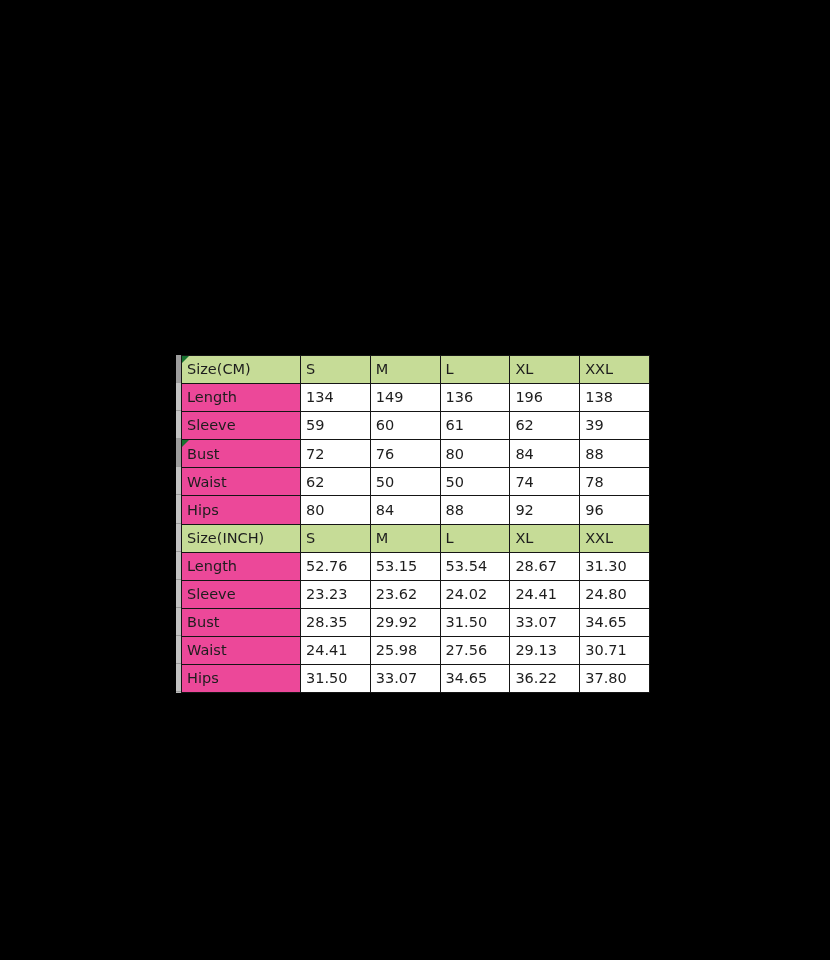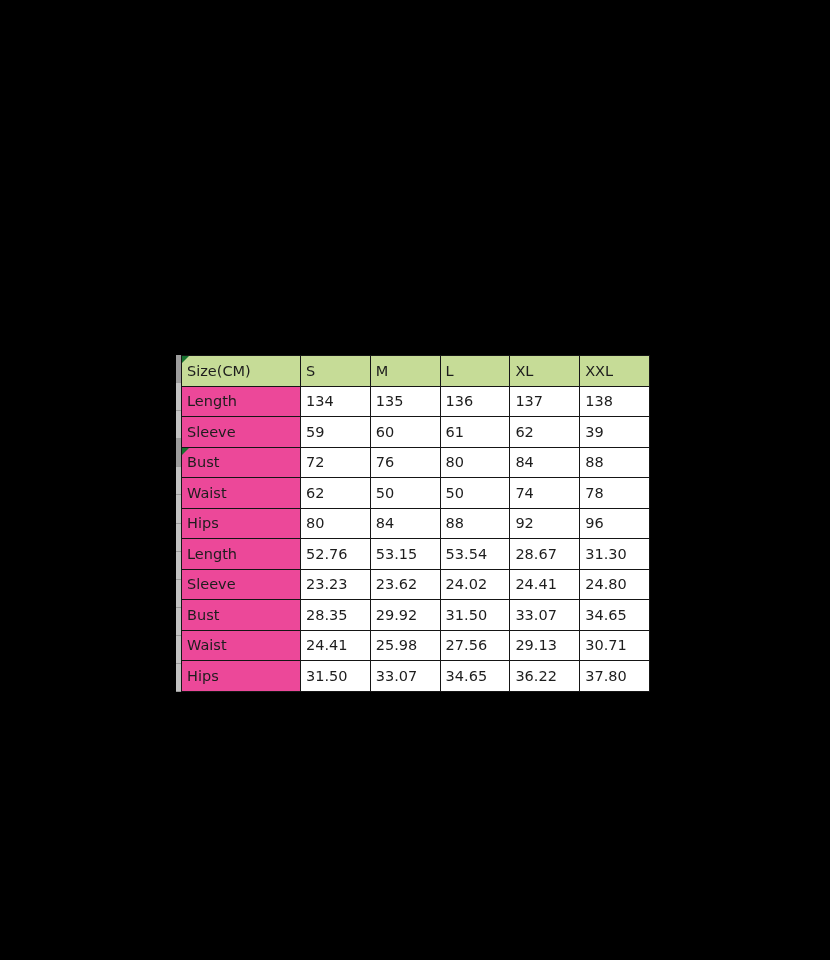--- a/index.html
+++ b/index.html
@@ -128,23 +128,23 @@
             <td class="label">Size(CM)<span class="corner-tri"></span></td>
             <td class="data">S</td>
             <td class="data">M</td>
             <td class="data">L</td>
             <td class="data">XL</td>
             <td class="data">XXL</td>
           </tr>
           <tr class="data-row">
             <td class="label">Length</td>
             <td class="data">134</td>
-            <td class="data">135</td>
+            <td class="data">149</td>
             <td class="data">136</td>
-            <td class="data">137</td>
+            <td class="data">196</td>
             <td class="data">138</td>
           </tr>
           <tr class="data-row">
             <td class="label">Sleeve</td>
             <td class="data">59</td>
             <td class="data">60</td>
             <td class="data">61</td>
             <td class="data">62</td>
             <td class="data">39</td>
           </tr>
@@ -165,20 +165,28 @@
             <td class="data">78</td>
           </tr>
           <tr class="data-row">
             <td class="label">Hips</td>
             <td class="data">80</td>
             <td class="data">84</td>
             <td class="data">88</td>
             <td class="data">92</td>
             <td class="data">96</td>
           </tr>
+          <tr class="header">
+            <td class="label">Size(INCH)</td>
+            <td class="data">S</td>
+            <td class="data">M</td>
+            <td class="data">L</td>
+            <td class="data">XL</td>
+            <td class="data">XXL</td>
+          </tr>
           <tr class="data-row">
             <td class="label">Length</td>
             <td class="data">52.76</td>
             <td class="data">53.15</td>
             <td class="data">53.54</td>
             <td class="data">28.67</td>
             <td class="data">31.30</td>
           </tr>
           <tr class="data-row">
             <td class="label">Sleeve</td>

